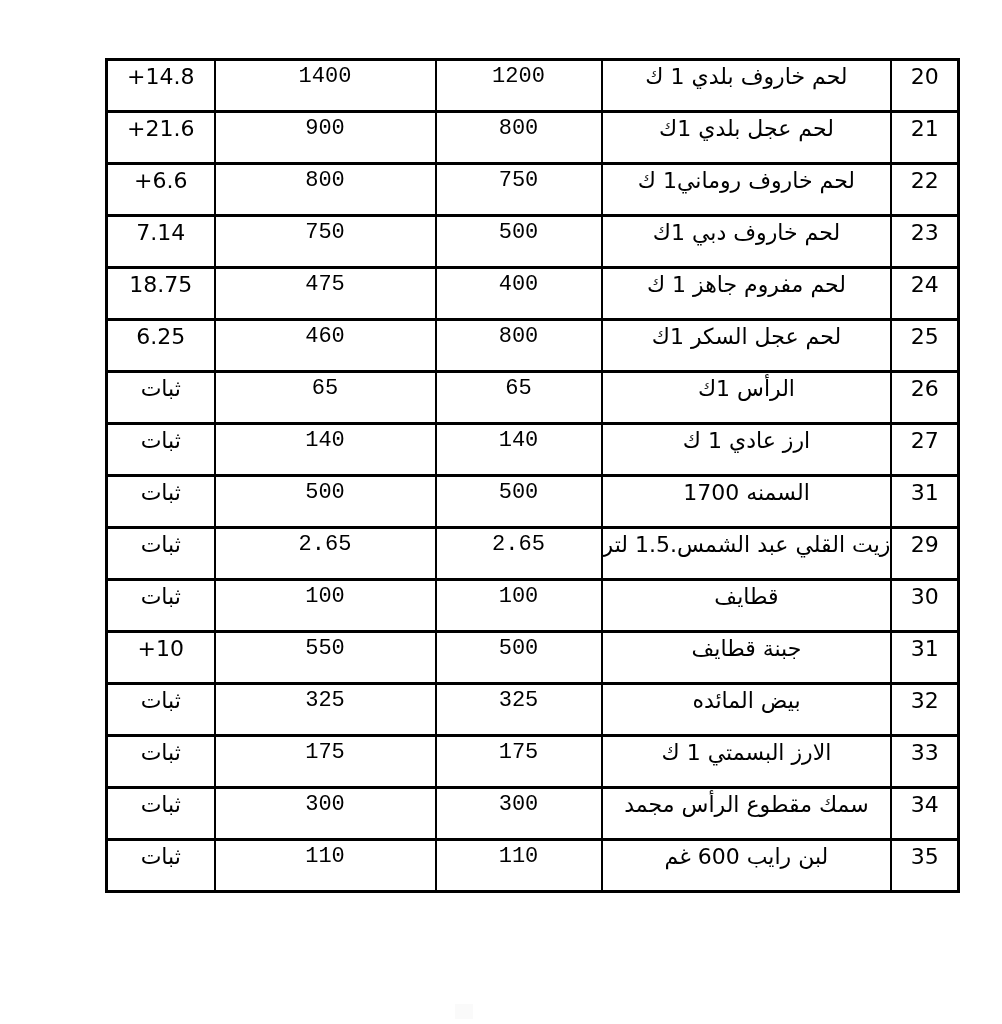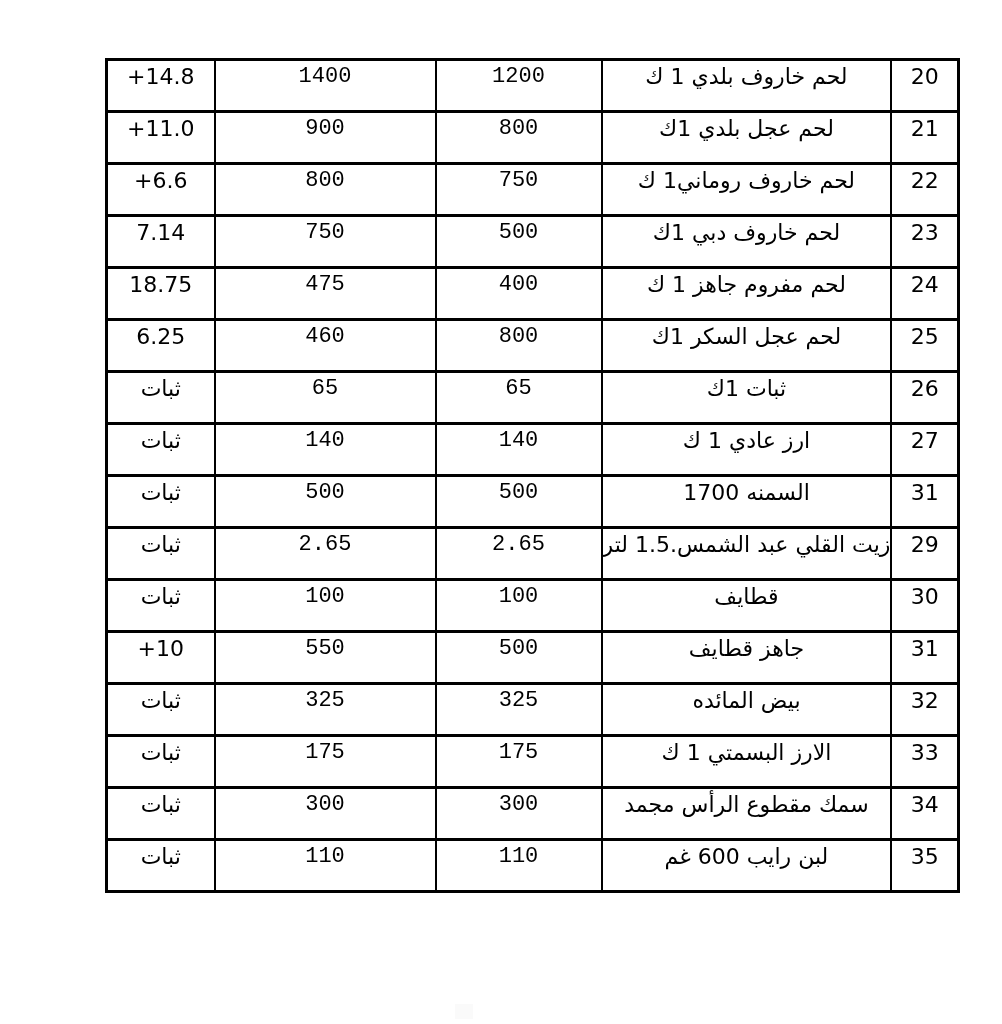--- a/index.html
+++ b/index.html
@@ -94,21 +94,21 @@
           <td class="cell cell-item">لحم خاروف بلدي 1 ك</td>
           <td class="cell cell-old">1200</td>
           <td class="cell cell-new">1400</td>
           <td class="cell cell-change">+14.8</td>
         </tr>
         <tr>
           <td class="cell cell-num">21</td>
           <td class="cell cell-item">لحم عجل بلدي 1ك</td>
           <td class="cell cell-old">800</td>
           <td class="cell cell-new">900</td>
-          <td class="cell cell-change">+11.0</td>
+          <td class="cell cell-change">+21.6</td>
         </tr>
         <tr>
           <td class="cell cell-num">22</td>
           <td class="cell cell-item">لحم خاروف روماني1 ك</td>
           <td class="cell cell-old">750</td>
           <td class="cell cell-new">800</td>
           <td class="cell cell-change">+6.6</td>
         </tr>
         <tr>
           <td class="cell cell-num">23</td>
@@ -126,21 +126,21 @@
         </tr>
         <tr>
           <td class="cell cell-num">25</td>
           <td class="cell cell-item">لحم عجل السكر 1ك</td>
           <td class="cell cell-old">800</td>
           <td class="cell cell-new">460</td>
           <td class="cell cell-change">6.25</td>
         </tr>
         <tr>
           <td class="cell cell-num">26</td>
-          <td class="cell cell-item">ثبات 1ك</td>
+          <td class="cell cell-item">الرأس 1ك</td>
           <td class="cell cell-old">65</td>
           <td class="cell cell-new">65</td>
           <td class="cell cell-change">ثبات</td>
         </tr>
         <tr>
           <td class="cell cell-num">27</td>
           <td class="cell cell-item">ارز عادي 1 ك</td>
           <td class="cell cell-old">140</td>
           <td class="cell cell-new">140</td>
           <td class="cell cell-change">ثبات</td>
@@ -161,21 +161,21 @@
         </tr>
         <tr>
           <td class="cell cell-num">30</td>
           <td class="cell cell-item">قطايف</td>
           <td class="cell cell-old">100</td>
           <td class="cell cell-new">100</td>
           <td class="cell cell-change">ثبات</td>
         </tr>
         <tr>
           <td class="cell cell-num">31</td>
-          <td class="cell cell-item">جاهز قطايف</td>
+          <td class="cell cell-item">جبنة قطايف</td>
           <td class="cell cell-old">500</td>
           <td class="cell cell-new">550</td>
           <td class="cell cell-change">+10</td>
         </tr>
         <tr>
           <td class="cell cell-num">32</td>
           <td class="cell cell-item">بيض المائده</td>
           <td class="cell cell-old">325</td>
           <td class="cell cell-new">325</td>
           <td class="cell cell-change">ثبات</td>

